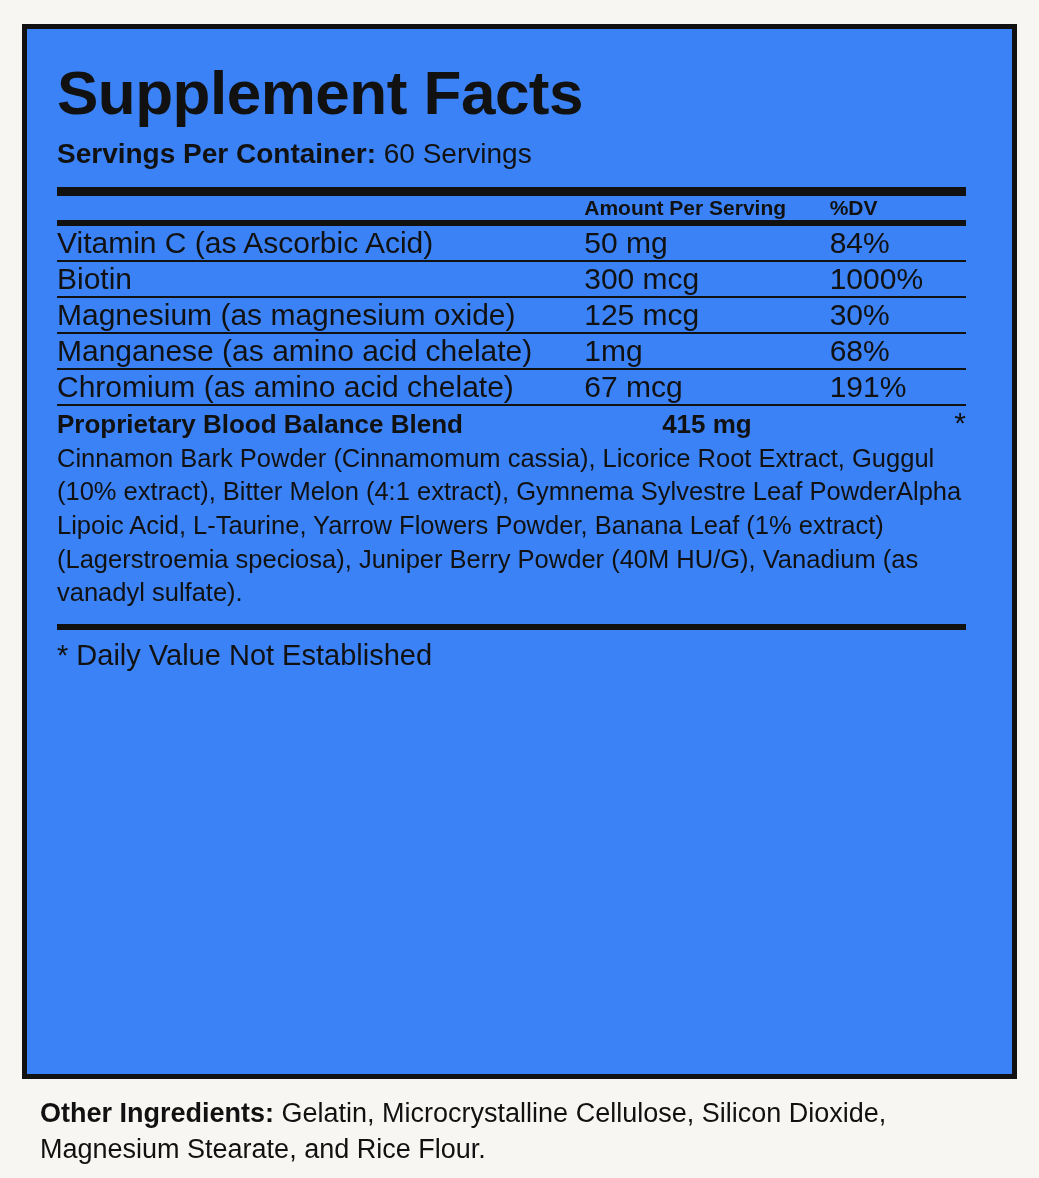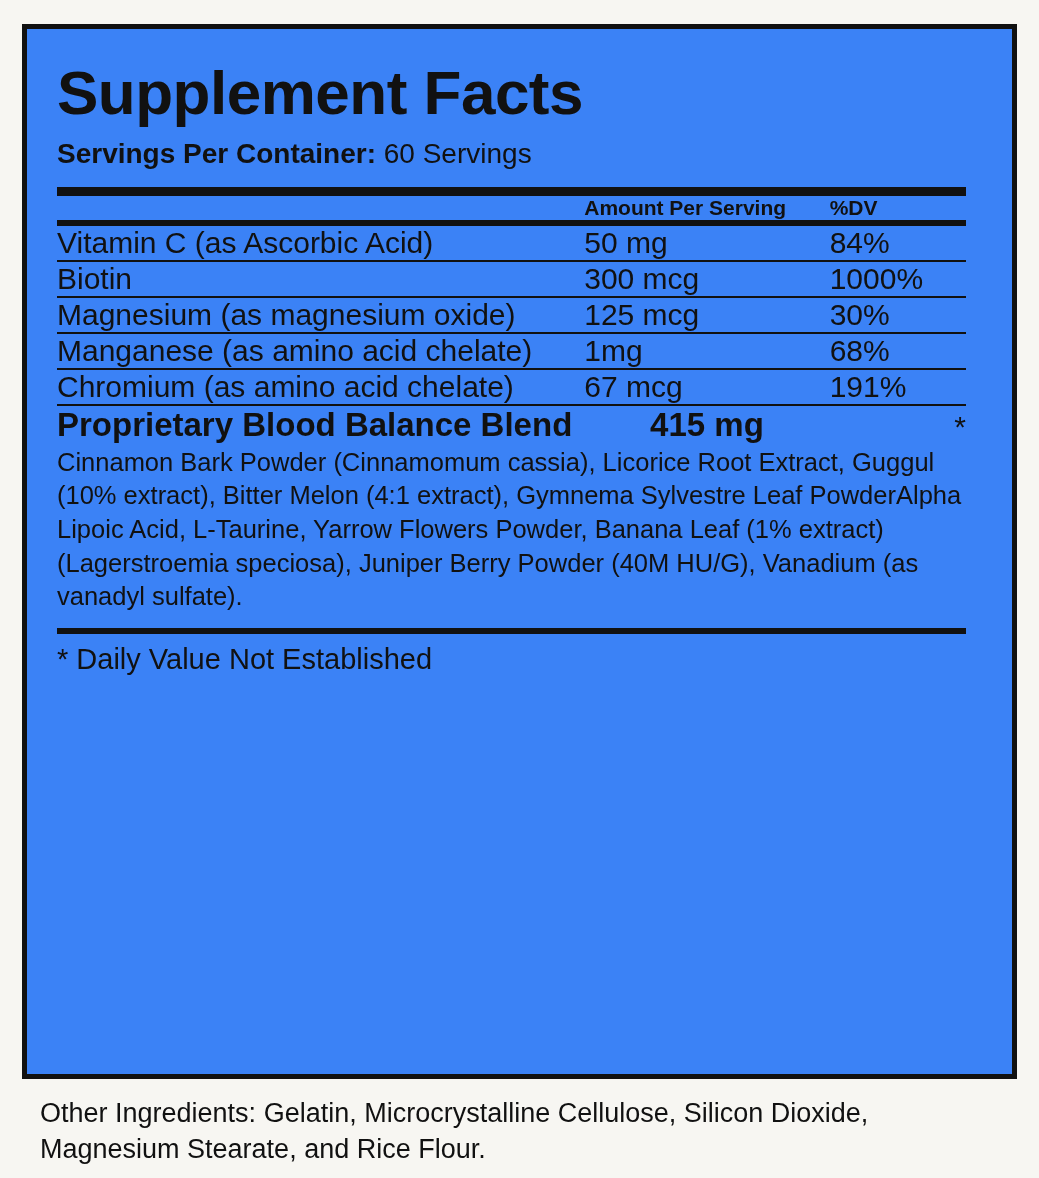--- a/index.html
+++ b/index.html
@@ -78,21 +78,21 @@
   }
   .nutrient td.name { text-align: left; margin-top: 28px; }
   .nutrient td.amt, .nutrient td.dv { }
   .nutrient .sub {
     display: block;
     padding-left: 44px;
   }
   .nutrient.tall td { padding-bottom: 6px; }
 
   .blend-row td {
-    font-size: 33px;
+    font-size: 26px;
     font-weight: 700;
     padding: 13px 0 4px 0;
   }
   .blend-row td.name { text-align: left; }
   .blend-row td.amt { text-align: center; font-weight: 700; }
   .blend-row td.dv { text-align: right; font-weight: 400; font-size: 30px; }
 
   .blend-desc {
     font-size: 25.5px;
     line-height: 1.32;
@@ -101,21 +101,21 @@
   }
   .dv-note {
     font-size: 29px;
     margin: 9px 20px 0 20px;
   }
   .other {
     font-size: 27px;
     line-height: 1.35;
     margin: 16px 18px 0 18px;
   }
-  .other b { font-weight: 400; }
+  .other b { font-weight: 700; }
 </style>
 </head>
 <body>
 
 <div class="page">
   <div class="panel">
 
     <div class="title">Supplement Facts</div>
 
     <div class="serving-line">

